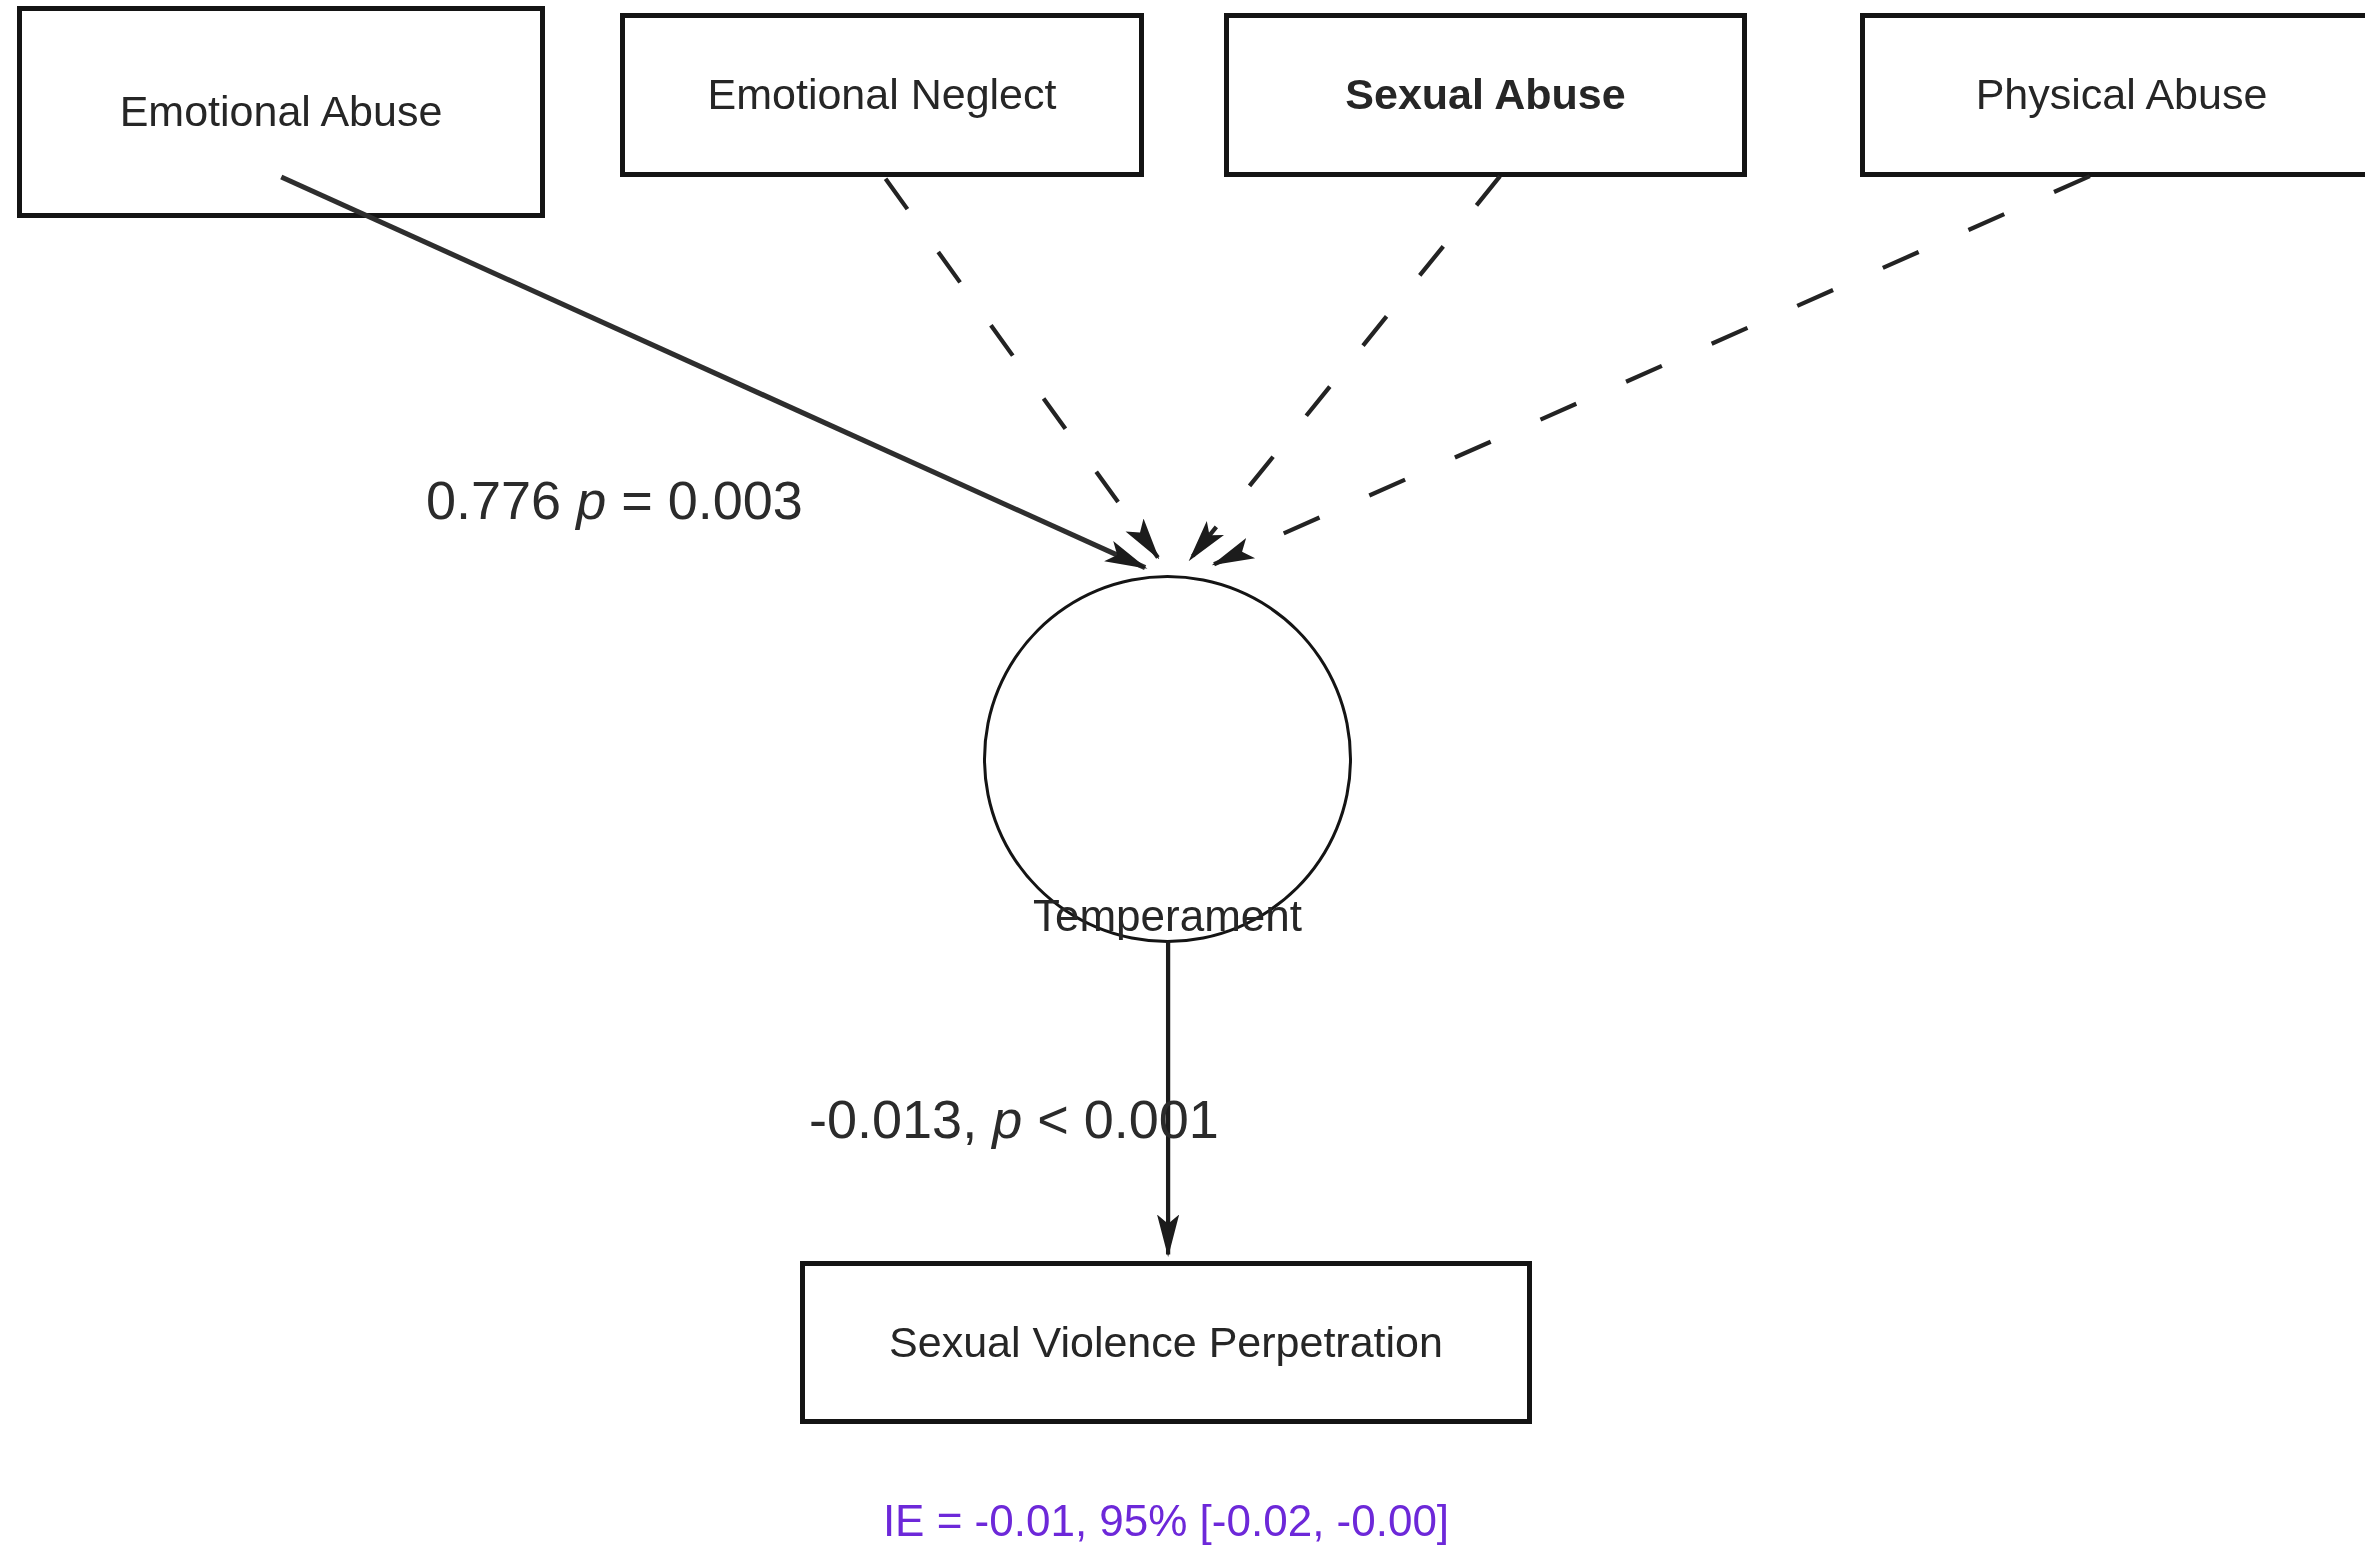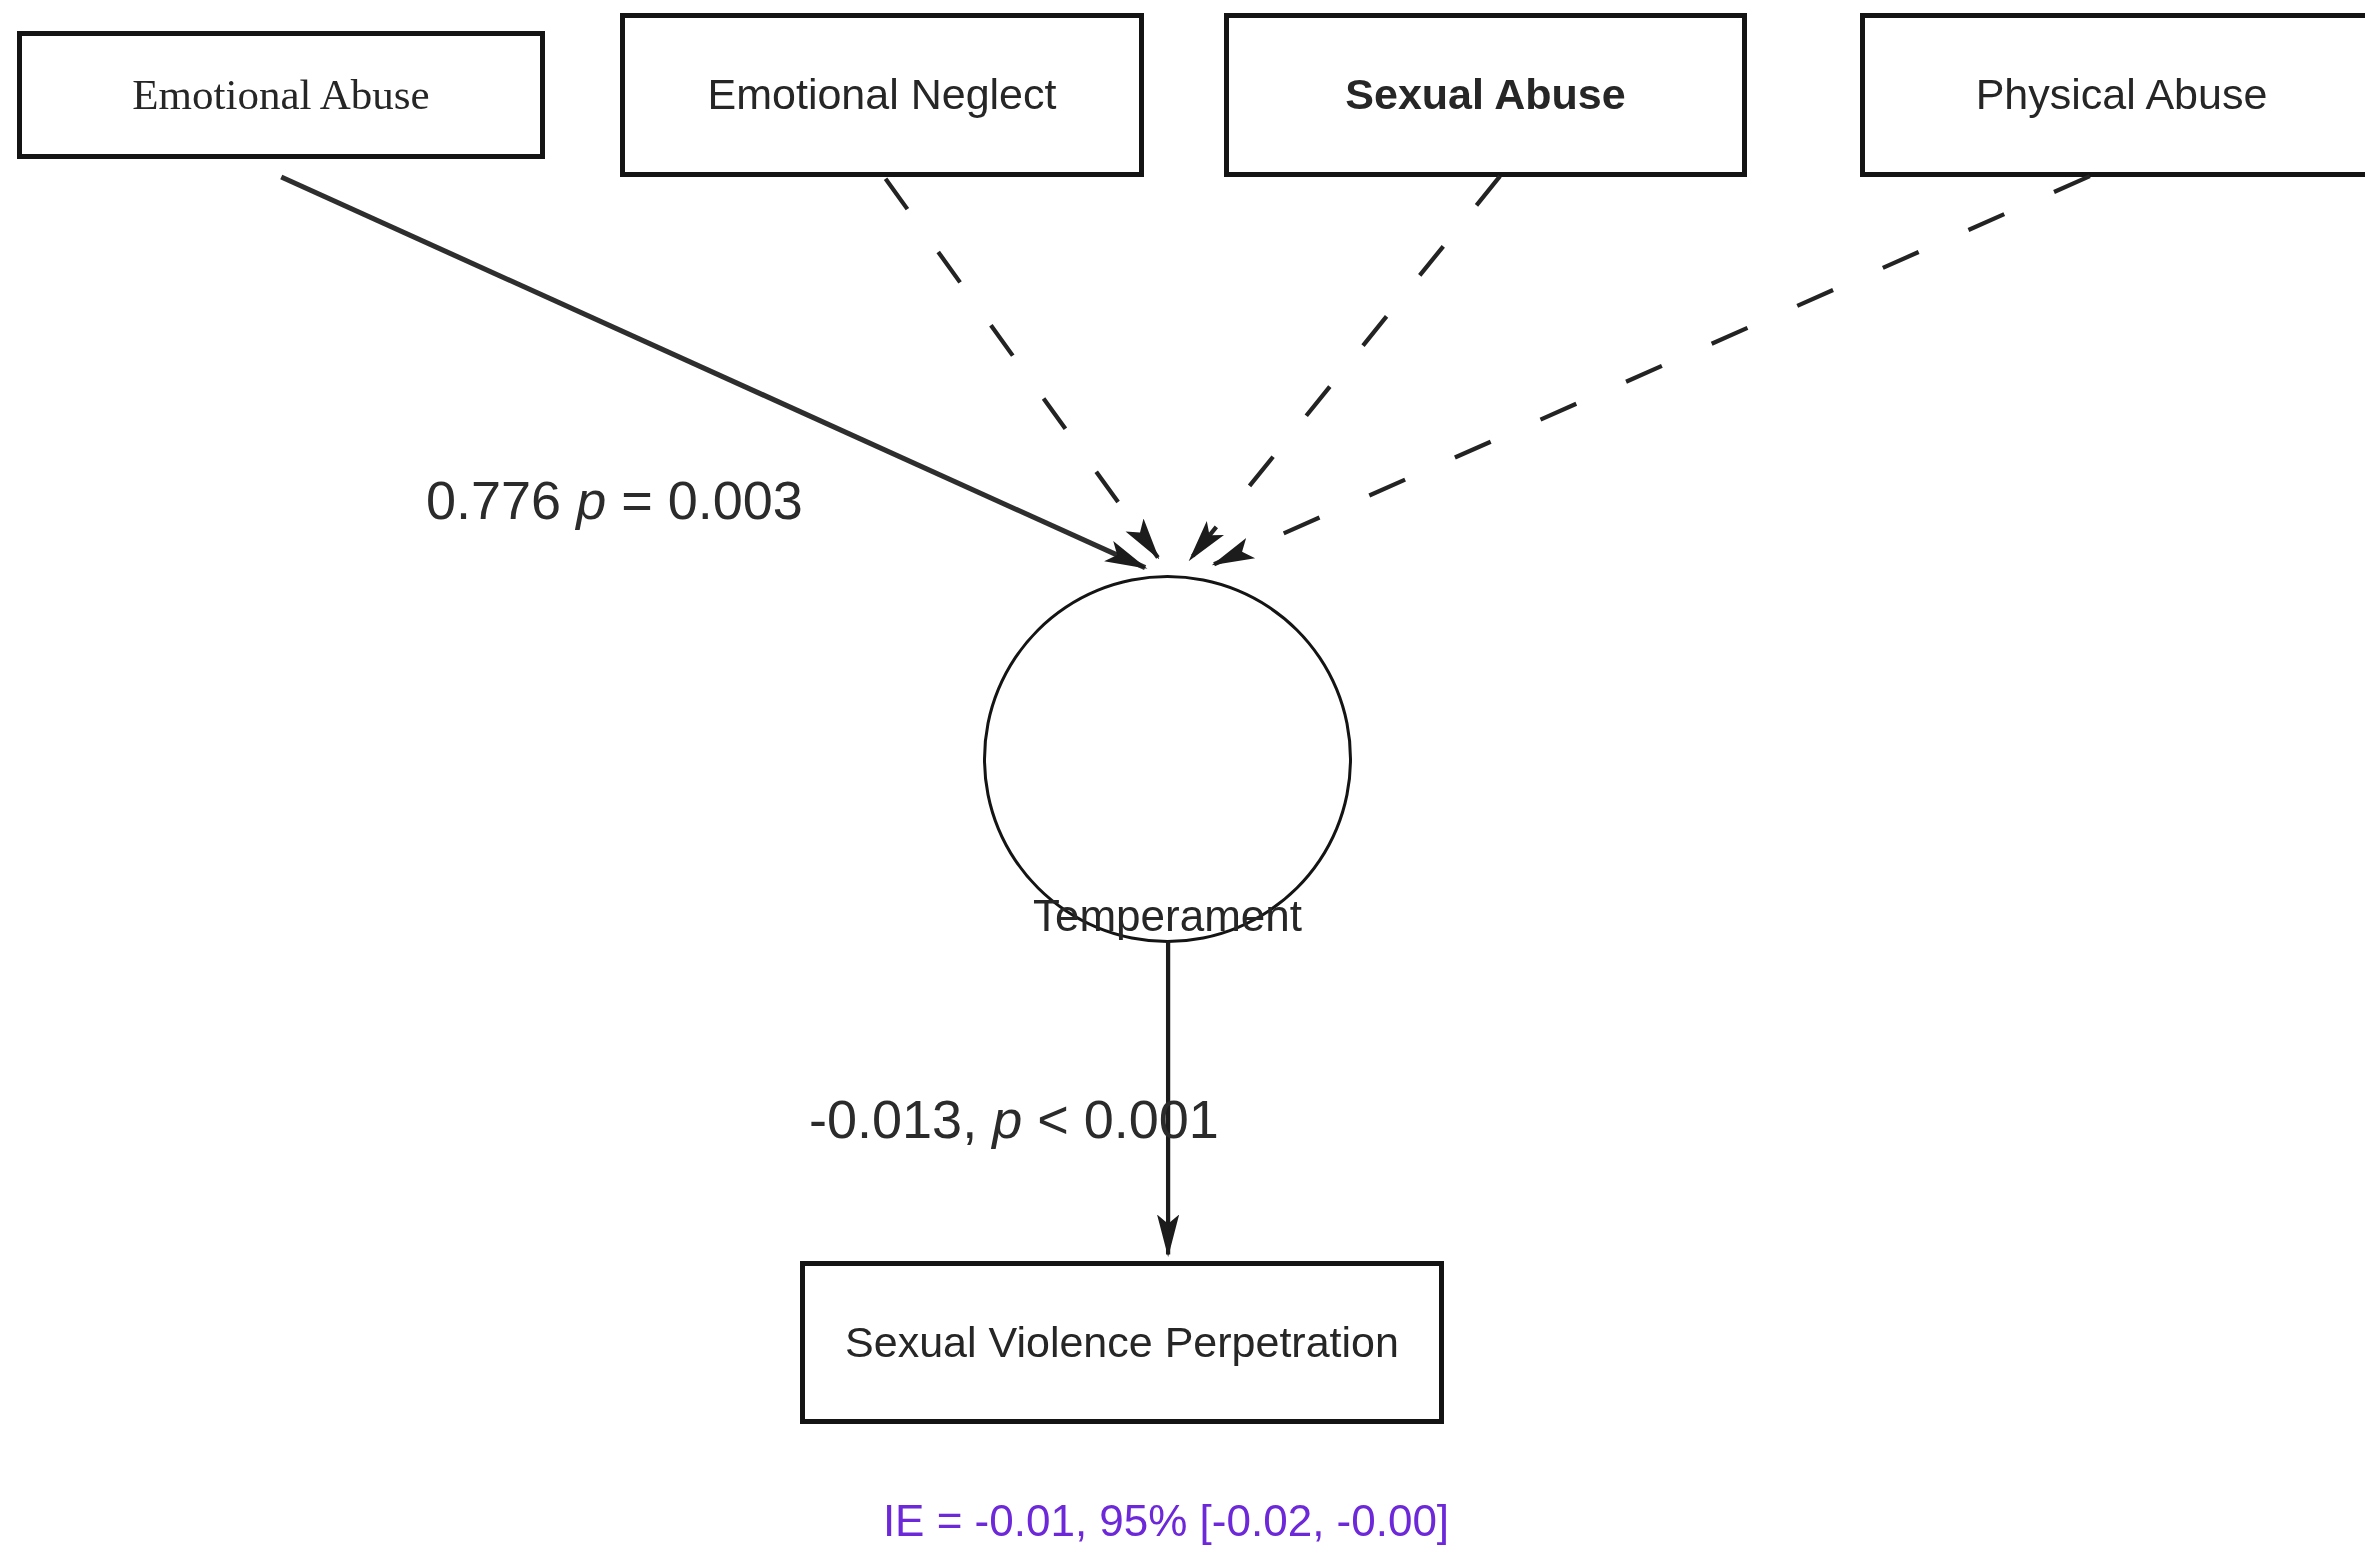--- a/index.html
+++ b/index.html
@@ -83,41 +83,41 @@
 
     <line x1="1040" y1="210" x2="1360" y2="655" stroke="#232323" stroke-width="5" stroke-dasharray="44 62" marker-end="url(#ah)"></line>
 
     <line x1="1762" y1="207" x2="1398" y2="657" stroke="#232323" stroke-width="5" stroke-dasharray="44 62" marker-end="url(#ah)"></line>
 
     <line x1="2455" y1="207" x2="1426" y2="663" stroke="#232323" stroke-width="5" stroke-dasharray="46 64" marker-end="url(#ah)"></line>
 
     <line x1="1372" y1="1106" x2="1372" y2="1474" stroke="#1c1c1c" stroke-width="5" marker-end="url(#ah)"></line>
   </svg>
 
-  <div class="node" style="left:17px; top:31px; width:528px; height:128px;font-family:Liberation Serif, serif;">
+  <div class="node" style="left:17px; top:6px; width:528px; height:212px;">
     <span class="lbl">Emotional Abuse</span>
   </div>
 
   <div class="node" style="left:620px; top:12.8px; width:524px; height:164px;">
     <span class="lbl">Emotional Neglect</span>
   </div>
 
   <div class="node" style="left:1224px; top:12.8px; width:523px; height:164px;font-weight:bold;">
     <span class="lbl">Sexual Abuse</span>
   </div>
 
   <div class="node" style="left:1860px; top:12.8px; width:523px; height:164px;">
     <span class="lbl">Physical Abuse</span>
   </div>
 
   <div class="node ellipse" style="left:983px; top:575px; width:369px; height:368px;">
     <span class="lbl">Temperament</span>
   </div>
 
-  <div class="node" style="left:800px; top:1261px; width:644px; height:163px;">
+  <div class="node" style="left:800px; top:1261px; width:732px; height:163px;">
     <span class="lbl">Sexual Violence Perpetration</span>
   </div>
 
   <div class="edge-label" style="left:366px; top:407px;">
     <span>0.776 </span><span class="pit">p</span><span> = 0.003</span>
   </div>
 
   <div class="edge-label" style="left:749px; top:1026px;">
     <span>-0.013, </span><span class="pit">p</span><span> &lt; 0.001</span>
   </div>

